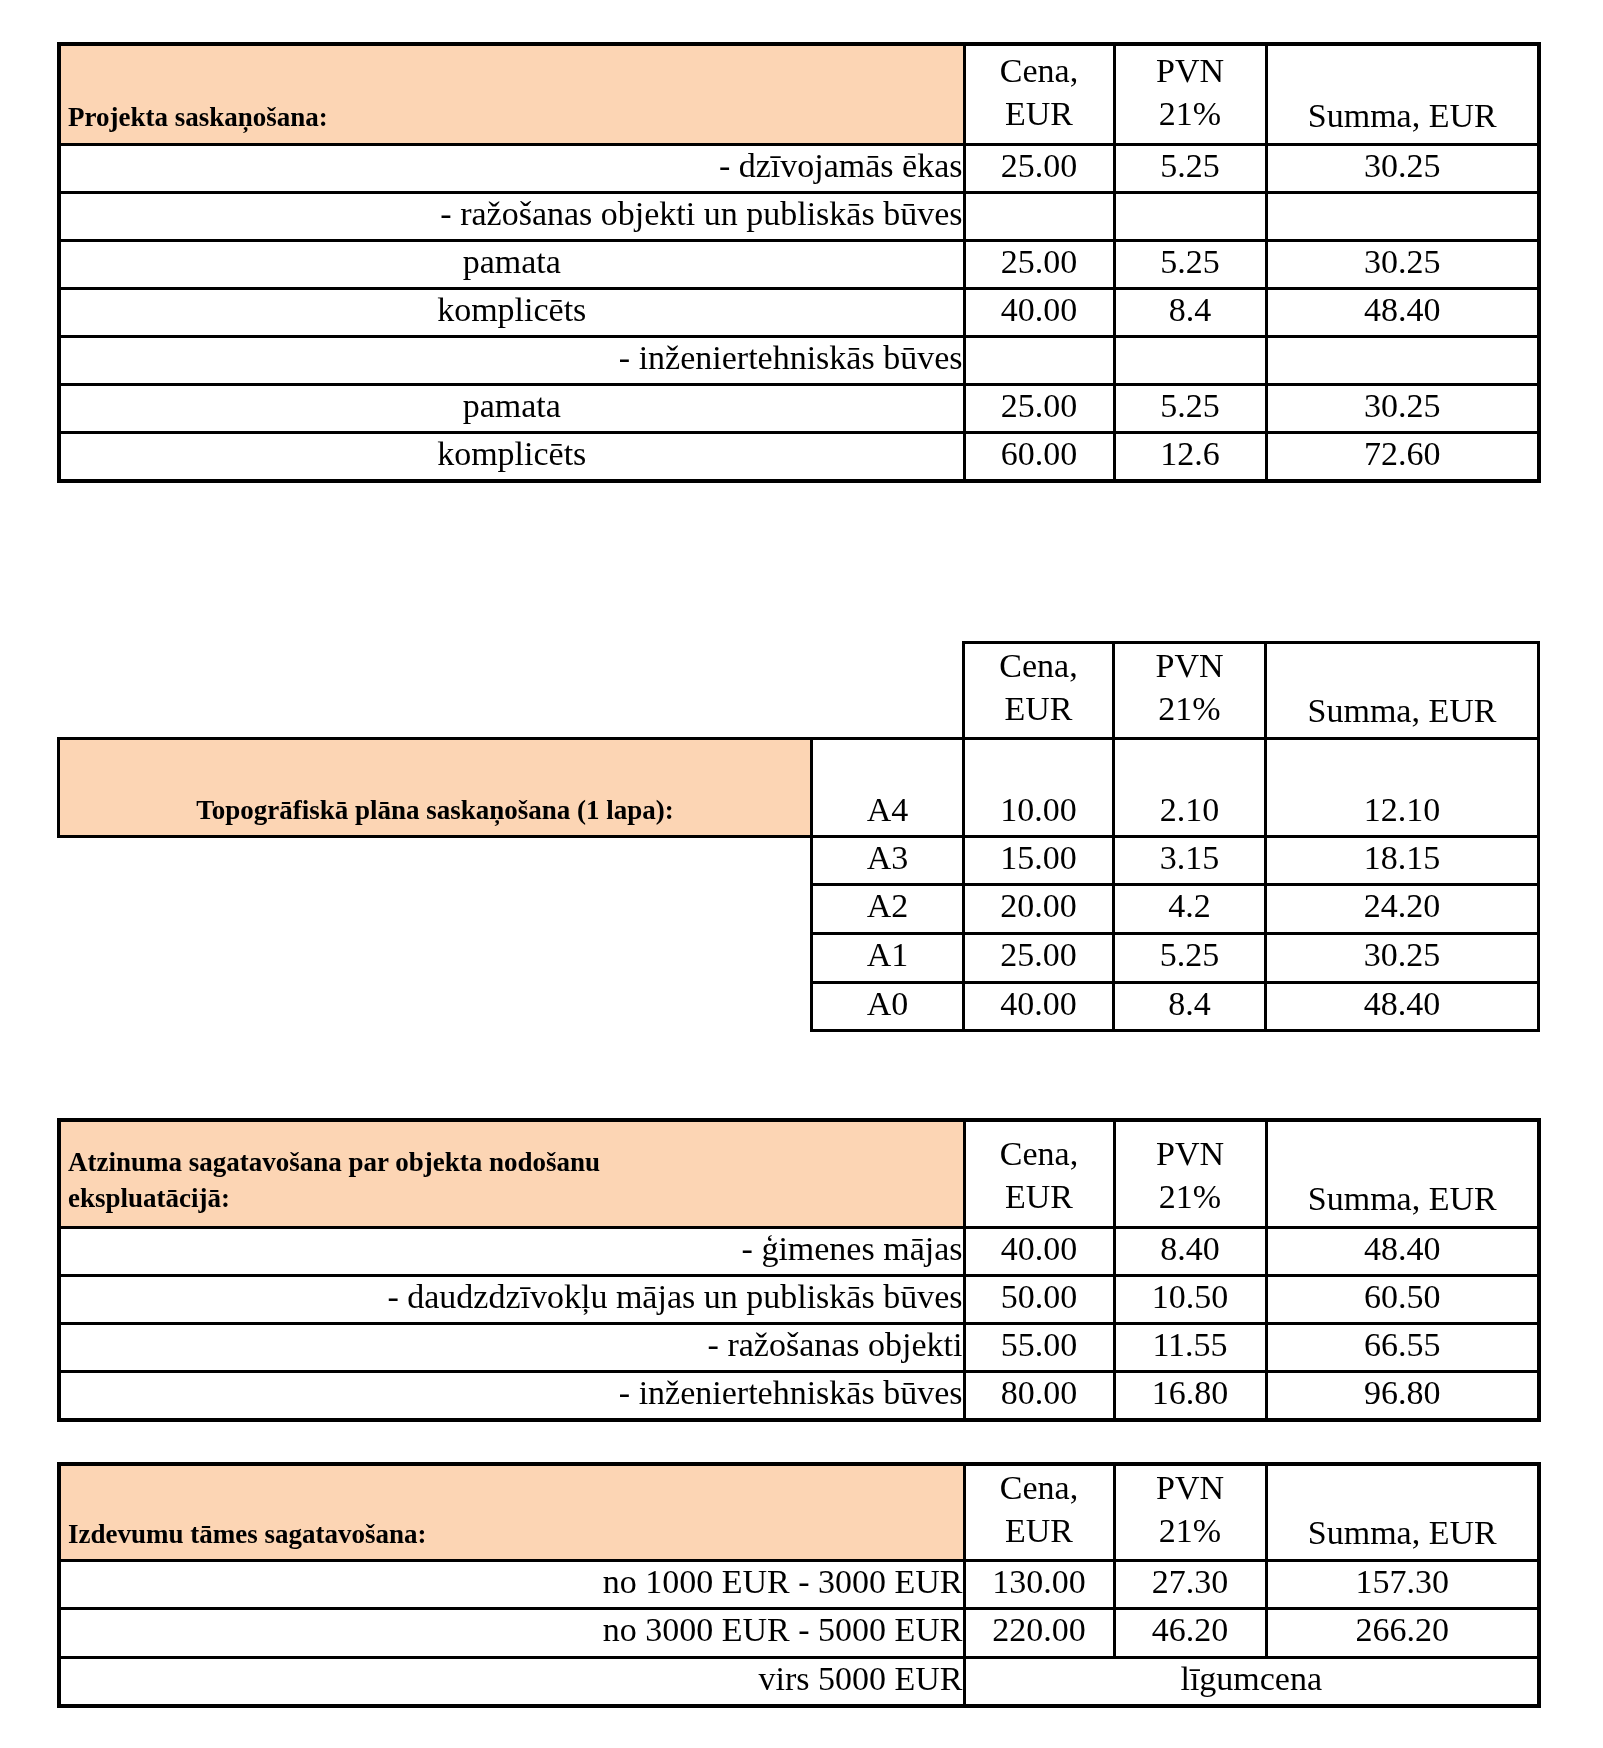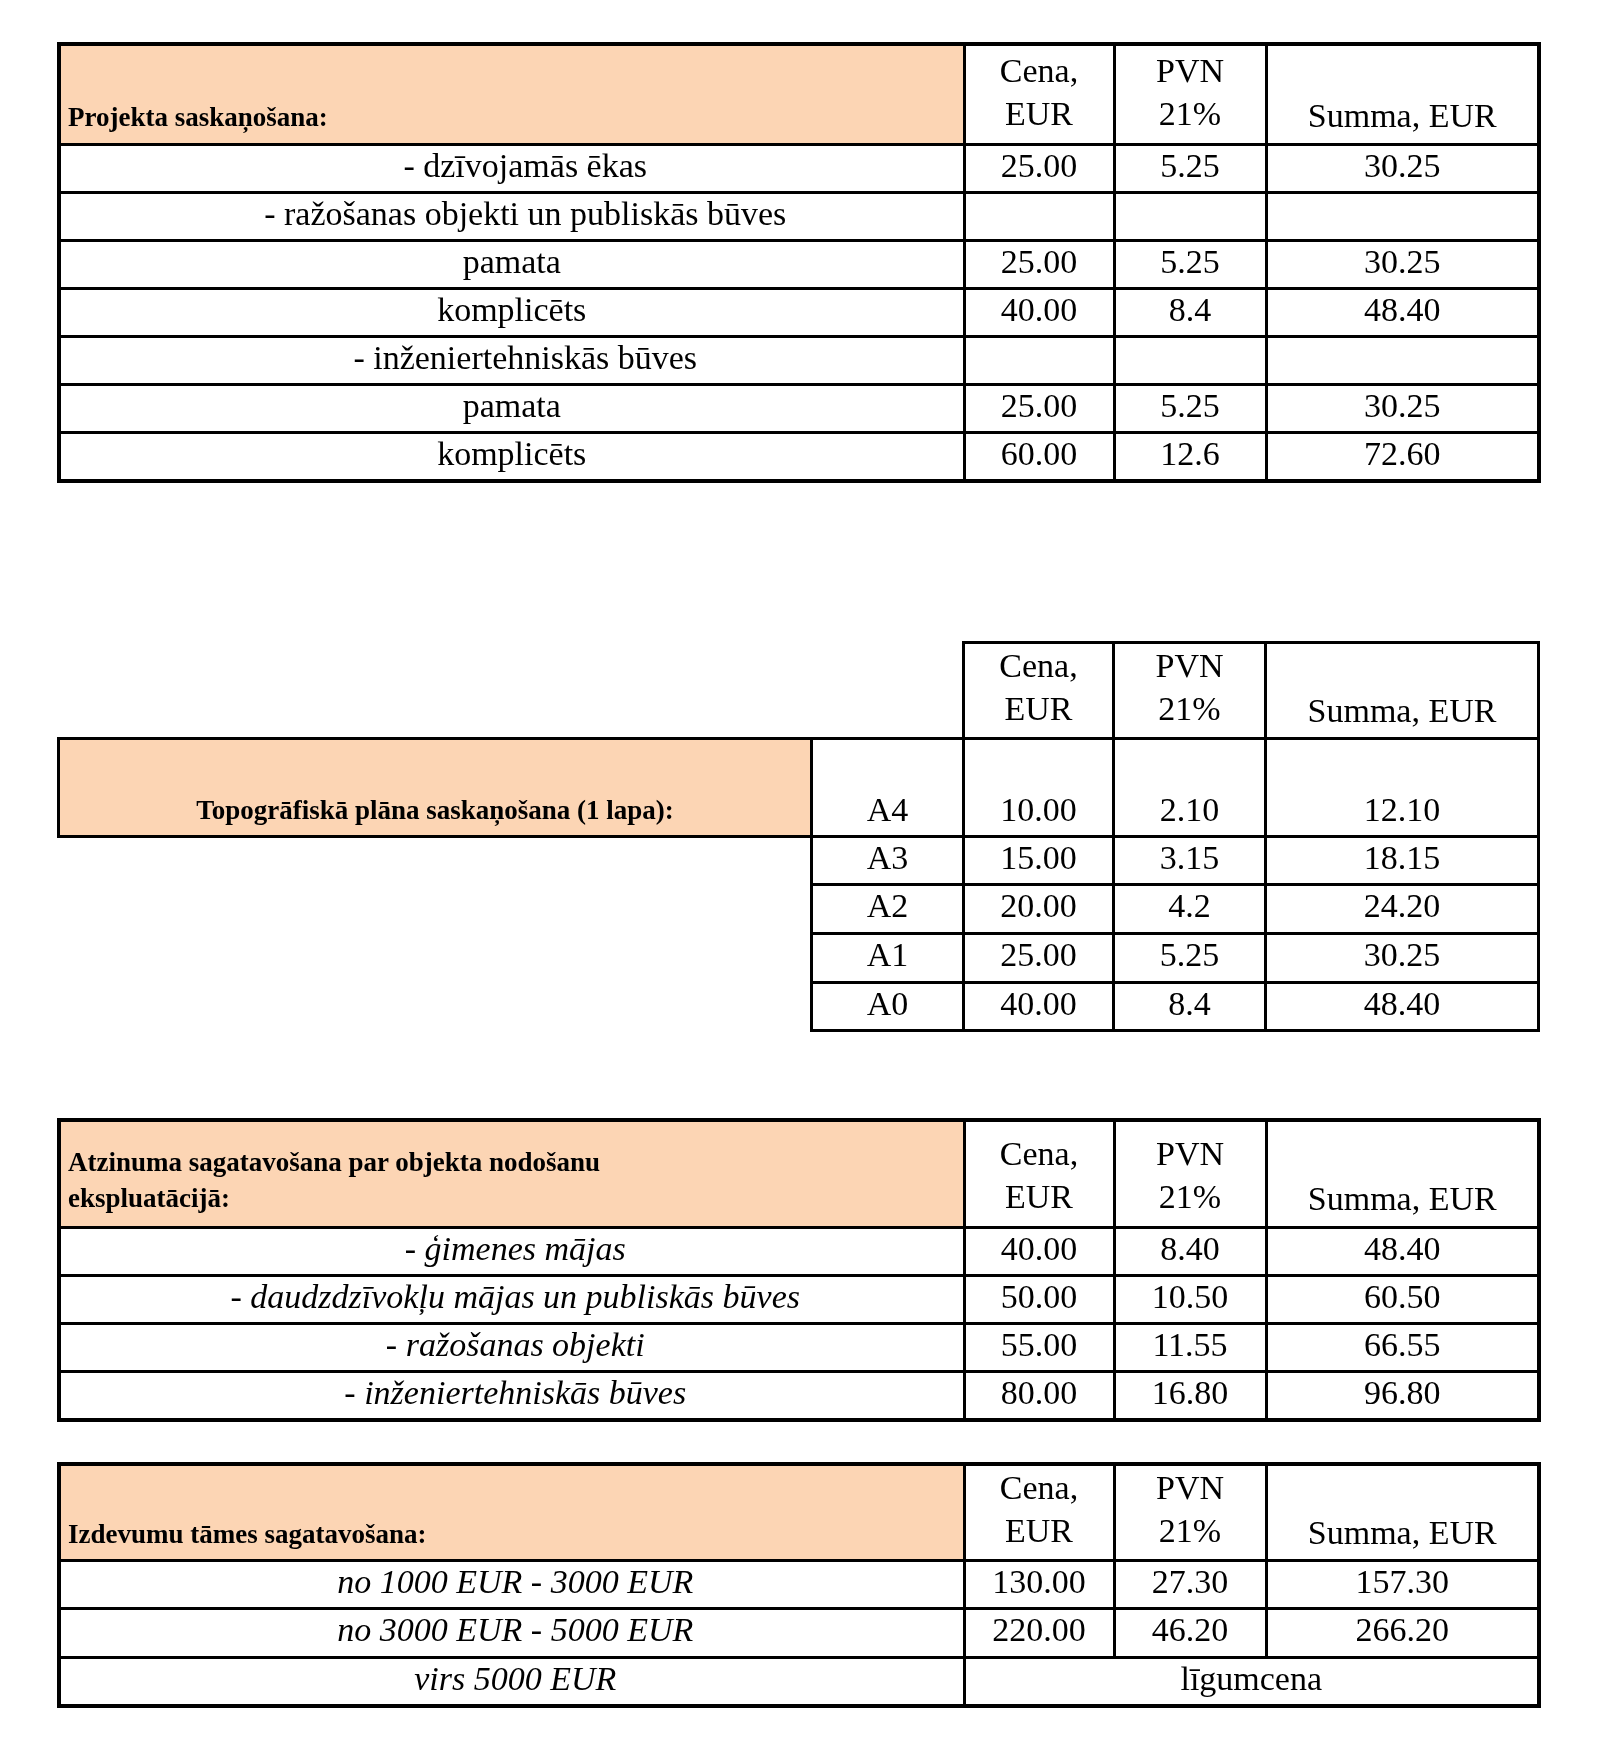--- a/index.html
+++ b/index.html
@@ -35,22 +35,22 @@
     background: #fcd5b4;
     font-weight: bold;
     font-size: 27px;
     text-align: left;
     padding-left: 7px;
     padding-bottom: 9px;
   }
   .pricetab td.hdr.ctr { text-align: center; padding-left: 0; }
   .pricetab td.colhdr { text-align: center; padding-bottom: 7px; }
   .pricetab td.num { text-align: center; }
-  .pricetab td.lbl1 { text-align: center; padding-left: 27px; }
-  .pricetab td.lbl2 { text-align: center; padding-left: 7px; font-style: italic; }
+  .pricetab td.lbl1 { text-align: right; padding-left: 27px; }
+  .pricetab td.lbl2 { text-align: right; padding-left: 7px; }
   .pricetab td.ctr { text-align: center; }
   .colhdr div { line-height: 1.27; }
   .hdr div { line-height: 1.33; }
 </style>
 </head>
 <body>
 
 <div id="sheet">
 
   <table class="pricetab t1" style="left:57px; top:42px; width:1480px;">

